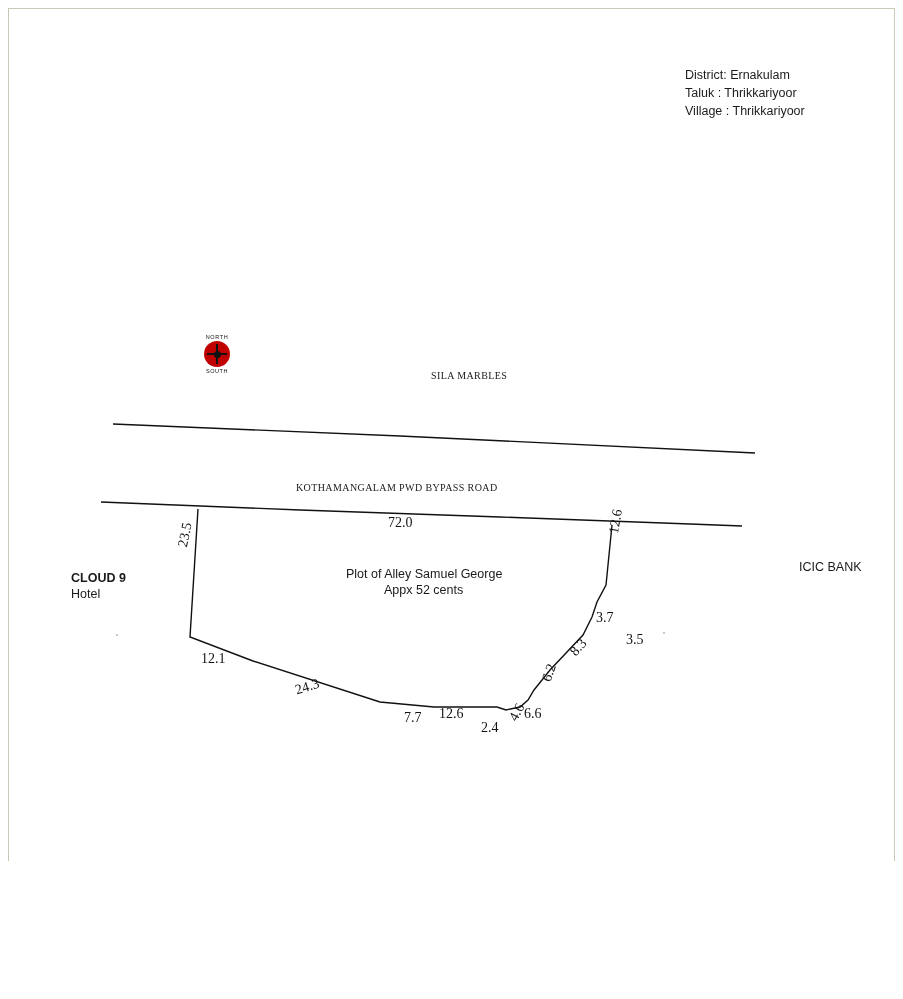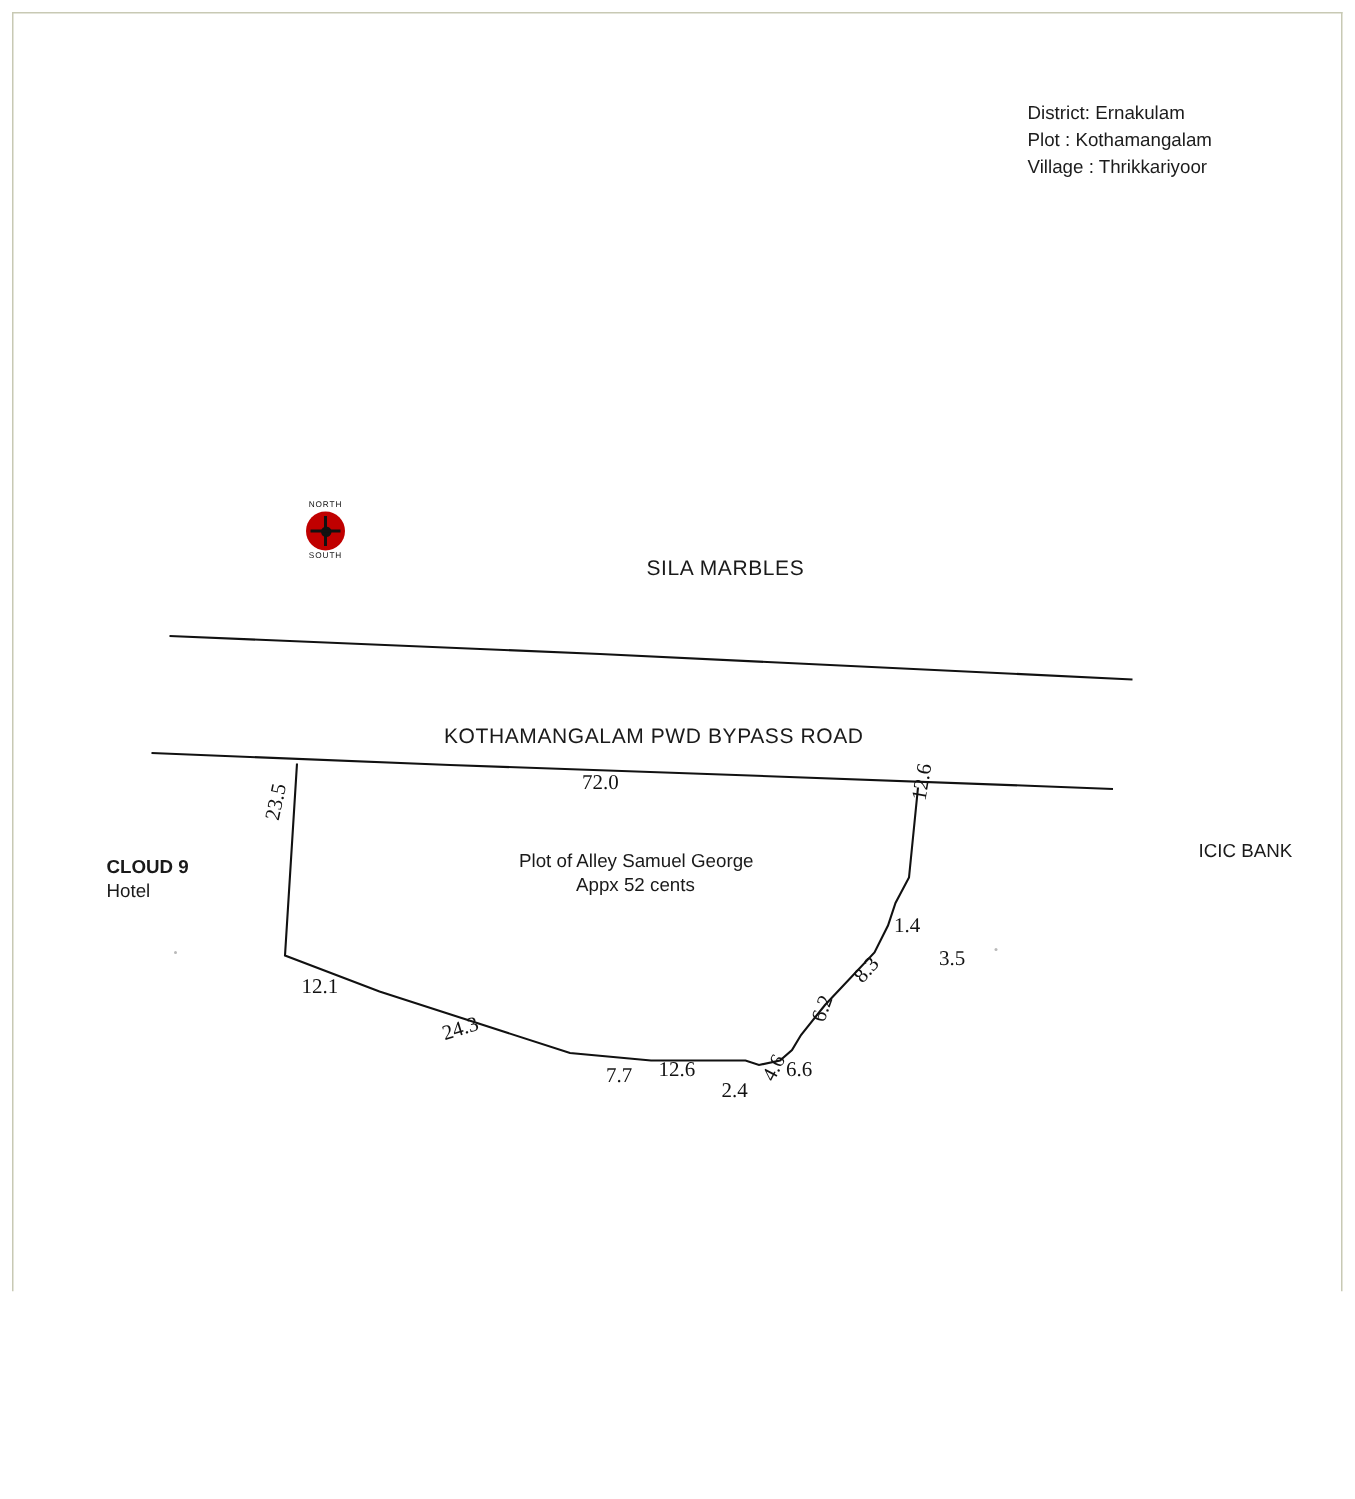--- a/index.html
+++ b/index.html
@@ -35,22 +35,23 @@
   .header-block {
     position: absolute;
     left: 685px;
     top: 66px;
     font-size: 12.5px;
     color: #1c1c1c;
     line-height: 1.45;
   }
   .label-small { font-size: 12.5px; }
   .label-road {
-    font-size: 14px;
+    font-size: 10px;
     letter-spacing: 0.4px;
+    font-family: Liberation Serif, serif;
   }
   .dim {
     font-size: 14px;
     color: #121212;
     font-family: "Liberation Serif", serif;
   }
   .title-mid { font-size: 12.5px; margin-left: 36px; }
 
   
   .compass {
@@ -148,21 +149,21 @@
 
 <div id="page">
 
   <div class="border-line bl-left"></div>
   <div class="border-line bl-right"></div>
   <div class="border-line bl-top"></div>
   <div class="border-line bl-bottom"></div>
 
   <div class="header-block">
     <div>District: Ernakulam</div>
-    <div>Plot : Kothamangalam</div>
+    <div>Taluk : Thrikkariyoor</div>
     <div>Village : Thrikkariyoor</div>
   </div>
 
   <div class="compass">
     <div class="cwrd">NORTH</div>
     <div class="disc">
       <div class="dcore"></div>
     </div>
     <div class="cwrd">SOUTH</div>
   </div>
@@ -206,21 +207,21 @@
   <div class="txt dim" style="left:481px; top:719px;text-align:center;">2.4</div>
 
   <div class="txt dim" style="left:505px; top:716px; transform: rotate(-62deg); transform-origin: left top;">4.6</div>
 
   <div class="txt dim" style="left:524px; top:705px;">6.6</div>
 
   <div class="txt dim" style="left:538px; top:678px; transform: rotate(-70deg); transform-origin: left top;">6.2</div>
 
   <div class="txt dim" style="left:566px; top:648px; transform: rotate(-48deg); transform-origin: left top;">8.3</div>
 
-  <div class="txt dim" style="left:596px; top:609px;">1.4</div>
+  <div class="txt dim" style="left:596px; top:609px;">3.7</div>
 
   <div class="txt dim" style="left:626px; top:588px;margin-top:43px;">3.5</div>
 
   <div class="txt dim" style="left:605px; top:532px; transform: rotate(-80deg); transform-origin: left top;">12.6</div>
 
   <div class="wm">
     <div class="oletters">olx</div>
     <div class="india">I N D I A</div>
   </div>
 

